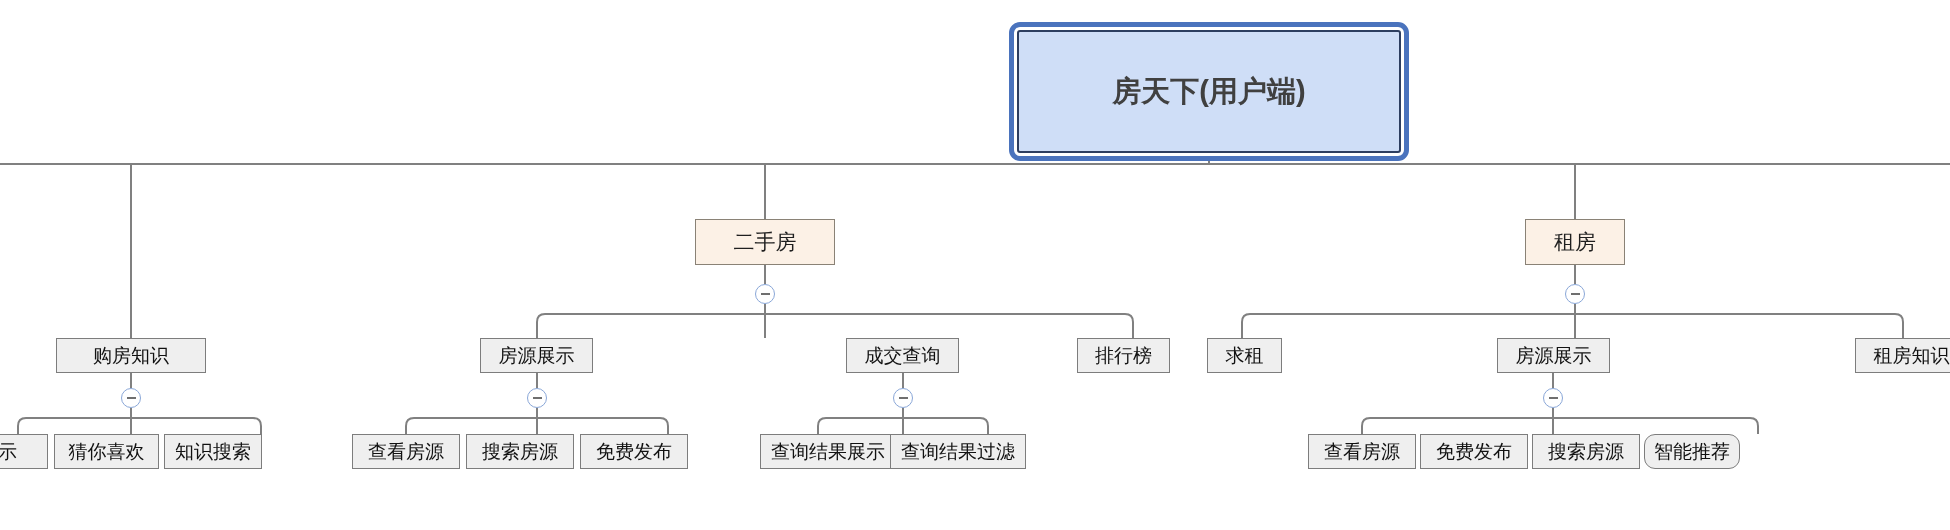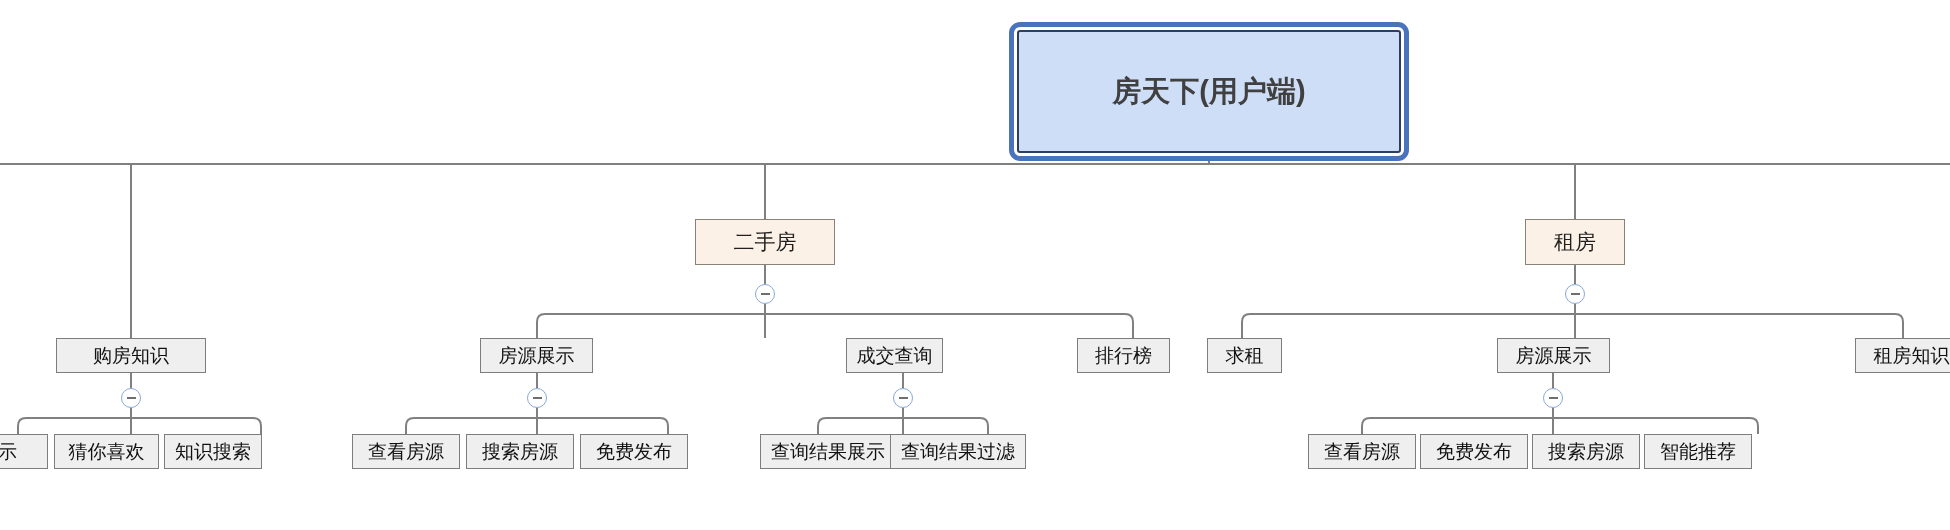--- a/index.html
+++ b/index.html
@@ -210,21 +210,21 @@
   <div class="node leaf" style="left:352px; top:434px; width:108px; height:35px;">
     <span>查看房源</span>
   </div>
   <div class="node leaf" style="left:466px; top:434px; width:108px; height:35px;">
     <span>搜索房源</span>
   </div>
   <div class="node leaf" style="left:580px; top:434px; width:108px; height:35px;">
     <span>免费发布</span>
   </div>
 
-  <div class="node lvl3" style="left:846px; top:338px; width:97px; height:35px;">
+  <div class="node lvl3" style="left:846px; top:338px; width:113px; height:35px;">
     <span>成交查询</span>
   </div>
   <div class="collapse-icon" style="left:893px; top:388px;">
       <span class="bar"></span>
     </div>
 
   <div class="node leaf" style="left:750px; top:434px; width:136px; height:35px;margin-left:10px;">
     <span>查询结果展示</span>
   </div>
   <div class="node leaf" style="left:890px; top:434px; width:136px; height:35px;">
@@ -248,21 +248,21 @@
 
   <div class="node leaf" style="left:1308px; top:434px; width:108px; height:35px;">
     <span>查看房源</span>
   </div>
   <div class="node leaf" style="left:1420px; top:434px; width:108px; height:35px;">
     <span>免费发布</span>
   </div>
   <div class="node leaf" style="left:1532px; top:434px; width:108px; height:35px;">
     <span>搜索房源</span>
   </div>
-  <div class="node leaf" style="left:1644px; top:434px; width:108px; height:35px;">
+  <div class="node leaf" style="left:1644px; top:434px; width:96px; height:35px;border-radius:11px;">
     <span>智能推荐</span>
   </div>
 
   <div class="node lvl3" style="left:1855px; top:338px; width:113px; height:35px;">
     <span>租房知识</span>
   </div>
 
 </div>
 
 </body></html>

